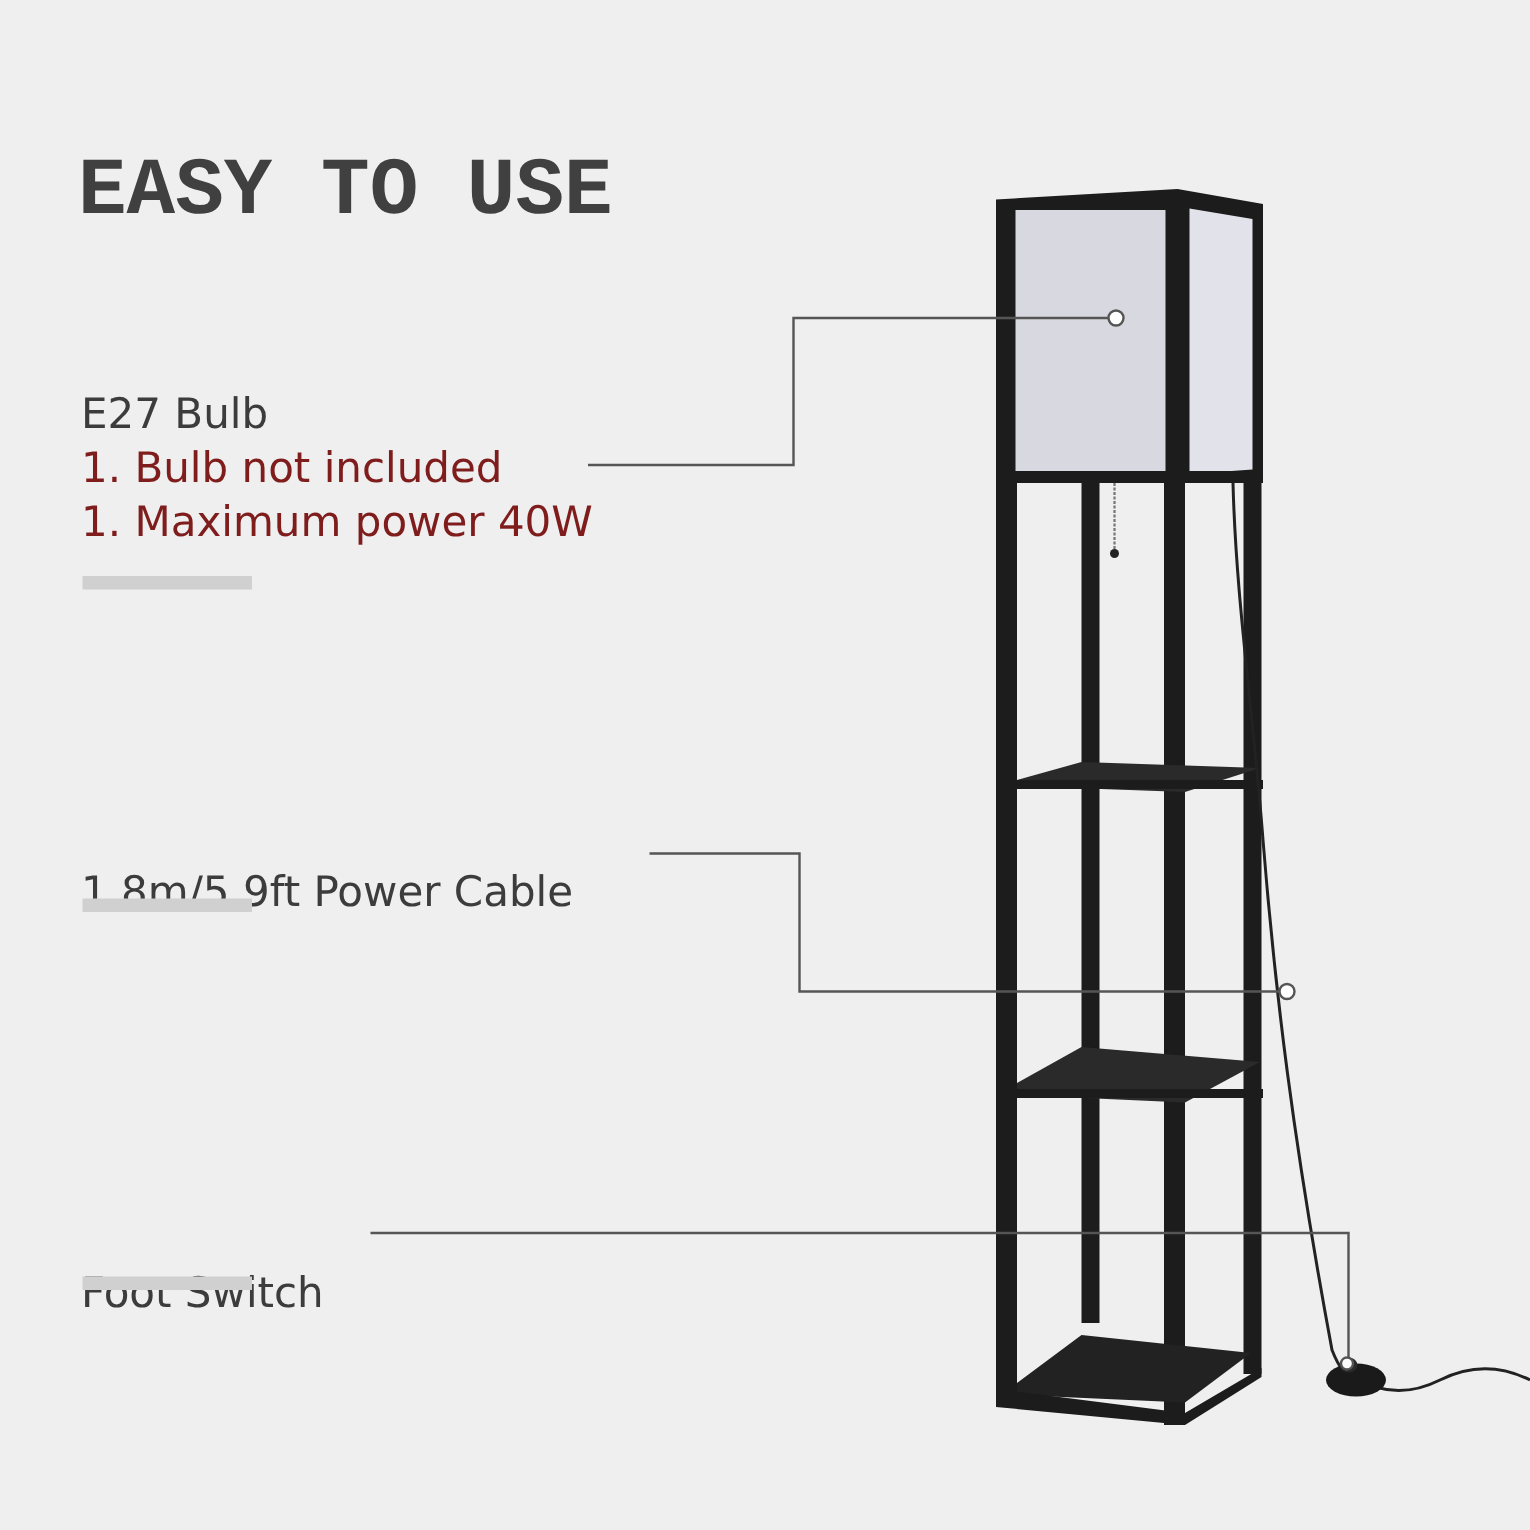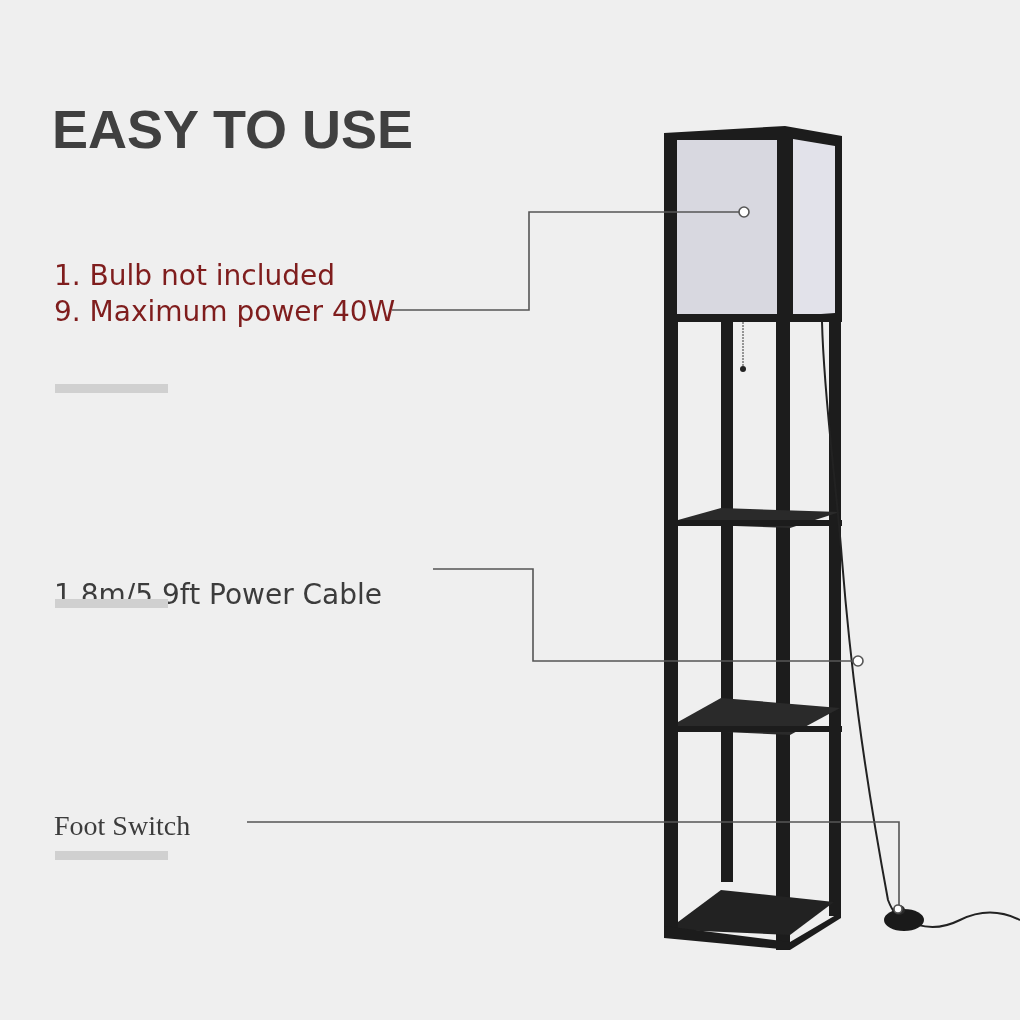--- a/index.html
+++ b/index.html
@@ -1,40 +1,41 @@
 <!DOCTYPE html>
 <html><head>
 <meta charset="utf-8">
 <style>
   html,body{margin:0;padding:0;}
   body{width:1020px;height:1020px;background:#efefef;position:relative;overflow:hidden;font-family:"DejaVu Sans","Liberation Sans",sans-serif;color:#3e3e3e;}
-  .title{position:absolute;left:52px;top:102px;font-size:54px;font-weight:bold;letter-spacing:0px;color:#404040;line-height:1;font-family:Liberation Sans, sans-serif;text-align:right;}
+  .title{position:absolute;left:52px;top:102px;font-size:54px;font-weight:bold;letter-spacing:0px;color:#404040;line-height:1;font-family:Liberation Mono, monospace;text-align:right;}
   .feature{position:absolute;left:54px;}
   .feature .head{font-size:28px;line-height:36px;color:#3c3c3c;white-space:nowrap;}
   .feature .line{font-size:28px;line-height:36px;color:#7f1d1d;white-space:nowrap;}
   .underbar{position:absolute;left:55px;width:113px;height:9px;background:#d0d0d0;}
   svg.scene{position:absolute;left:0;top:0;}
 </style>
 </head>
 <body>
 
 <div class="title">EASY TO USE</div>
 
 <div class="feature" style="top:258px;">
+  <div class="head">E27 Bulb</div>
   <div class="line">1. Bulb not included</div>
-  <div class="line">9. Maximum power 40W</div>
+  <div class="line">1. Maximum power 40W</div>
 </div>
 <div class="underbar" style="top:384px;"></div>
 
 <div class="feature" style="top:577px;">
   <div class="head">1.8m/5.9ft Power Cable</div>
 </div>
 <div class="underbar" style="top:599px;"></div>
 
-<div class="feature" style="top:808px;font-family:Liberation Serif, serif;">
+<div class="feature" style="top:844px;">
   <div class="head">Foot Switch</div>
 </div>
 <div class="underbar" style="top:851px;"></div>
 
 <svg class="scene" width="1020" height="1020" viewBox="0 0 1020 1020">
 
   <g>
     <polygon points="664,133 785,126 842,136 842,318 785,322 664,318" fill="#1c1c1c"></polygon>
     <rect x="677" y="140" width="100" height="176" fill="#d8d8e0"></rect>
     <polygon points="793,139 835,146 835,313 793,316" fill="#e2e2ea"></polygon>

